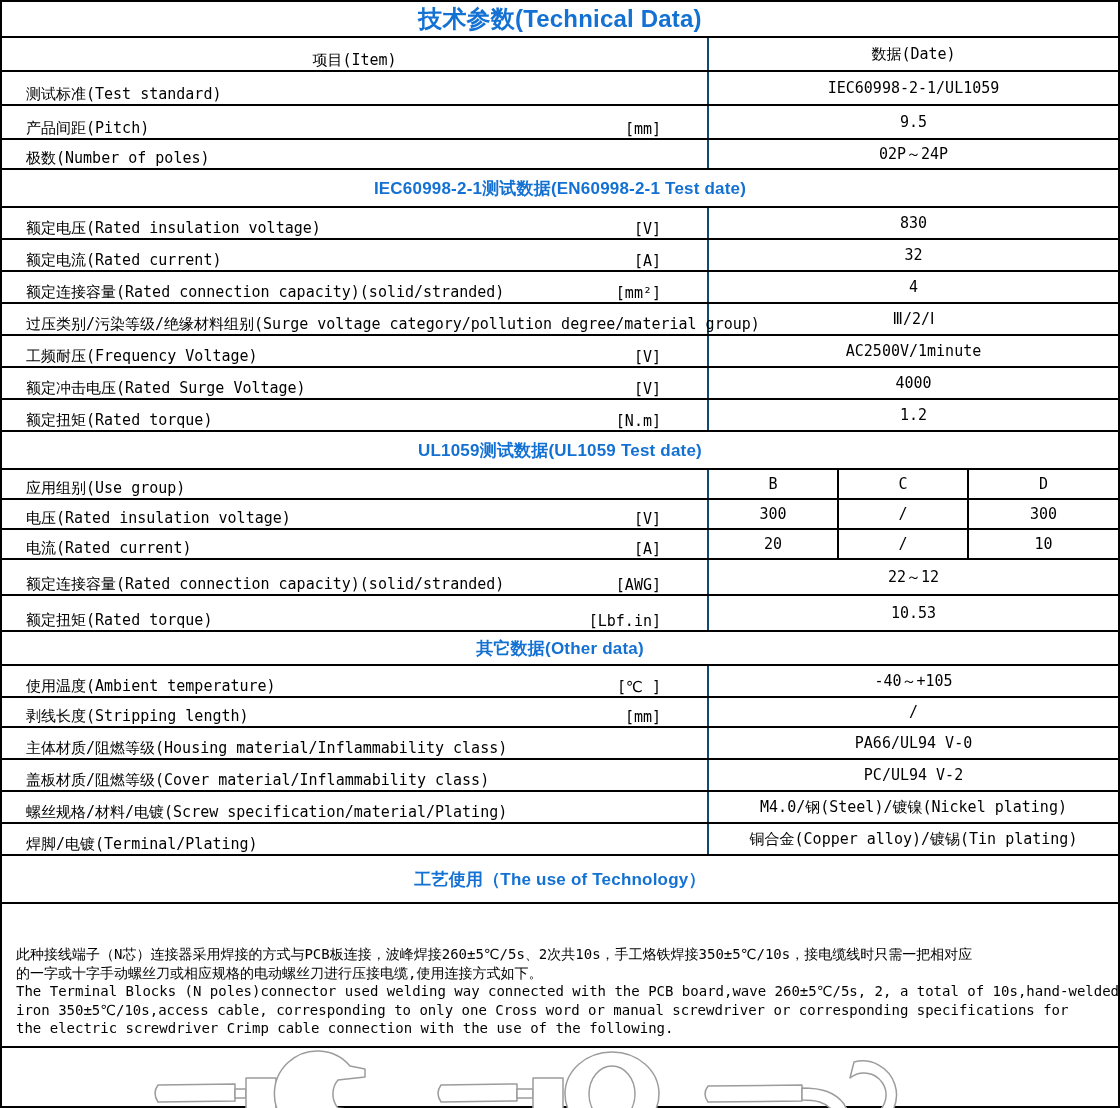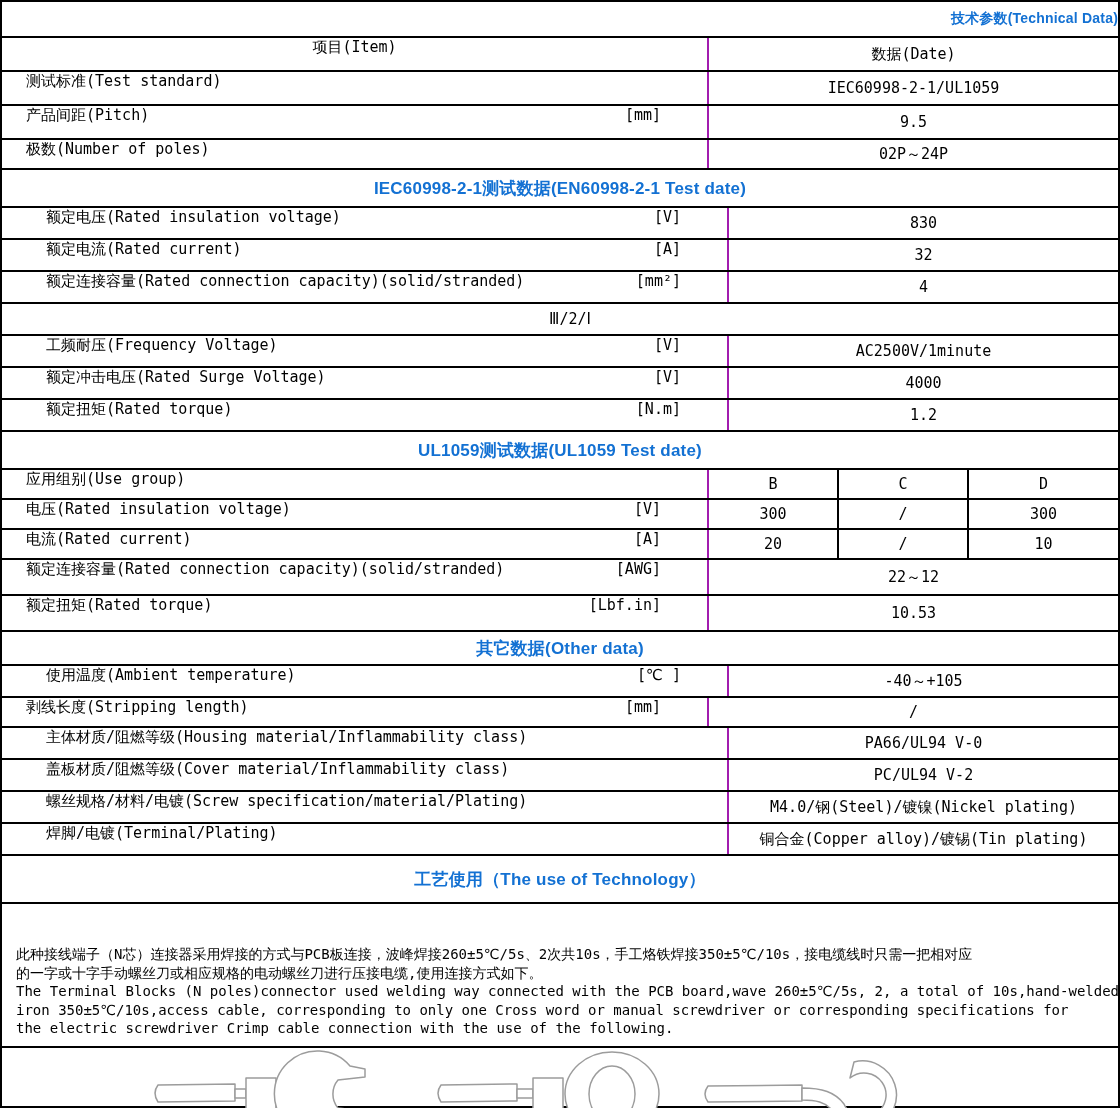--- a/index.html
+++ b/index.html
@@ -12,41 +12,41 @@
     font-size:15px; color:#000;
     display:flex; flex-direction:column;
     background:#fff;
   }
   .row { display:flex; align-items:stretch; border-bottom:2px solid #000; flex:0 0 auto; }
   .row:last-child { border-bottom:none; }
 
   .h-title   { height:36px; }
   .h-head    { height:34px; }
   .h-34      { height:34px; }
-  .h-32      { height:32px;padding-left:20px; }
+  .h-32      { height:32px; }
   .h-30      { height:30px; }
   .h-36      { height:36px; }
   .h-sec     { height:38px; }
   .h-sec-sm  { height:34px; }
   .h-sec-lg  { height:48px; }
   .h-text    { height:112px; }
   .h-img     { flex:1 1 auto; }
 
   .section-row, .title-row {
     justify-content:center; align-items:center;
     color:#1371d3; font-weight:bold;
     font-family:"Liberation Sans","DejaVu Sans",sans-serif;
     font-size:17px; letter-spacing:0.2px;
   }
-  .title-row { font-size:14px;justify-content:flex-end; }
+  .title-row { font-size:24px; }
 
   .cell-item {
     width:707px; flex:0 0 707px;
-    border-right:2px solid #a21caf;
-    display:flex; justify-content:space-between; align-items:flex-start;
+    border-right:2px solid #0c4a6e;
+    display:flex; justify-content:space-between; align-items:flex-end;
     padding-left:24px;
   }
   .cell-item.center { justify-content:center; padding-left:0; }
   .label { white-space:nowrap; }
   .unit  { margin-right:46px; white-space:pre; }
   .cell-data {
     flex:1 1 auto;
     display:flex; align-items:center; justify-content:center;
     text-align:center;
   }
@@ -129,20 +129,24 @@
 
   <div class="row h-32">
     <div class="cell-item">
       <span class="label">额定连接容量(Rated connection capacity)(solid/stranded)</span>
       <span class="unit">[mm²]</span>
     </div>
     <div class="cell-data">4</div>
   </div>
 
   <div class="row h-32">
+    <div class="cell-item">
+      <span class="label">过压类别/污染等级/绝缘材料组别(Surge voltage category/pollution degree/material group)</span>
+      <span class="unit"></span>
+    </div>
     <div class="cell-data">Ⅲ/2/Ⅰ</div>
   </div>
 
   <div class="row h-32">
     <div class="cell-item">
       <span class="label">工频耐压(Frequency Voltage)</span>
       <span class="unit">[V]</span>
     </div>
     <div class="cell-data">AC2500V/1minute</div>
   </div>

